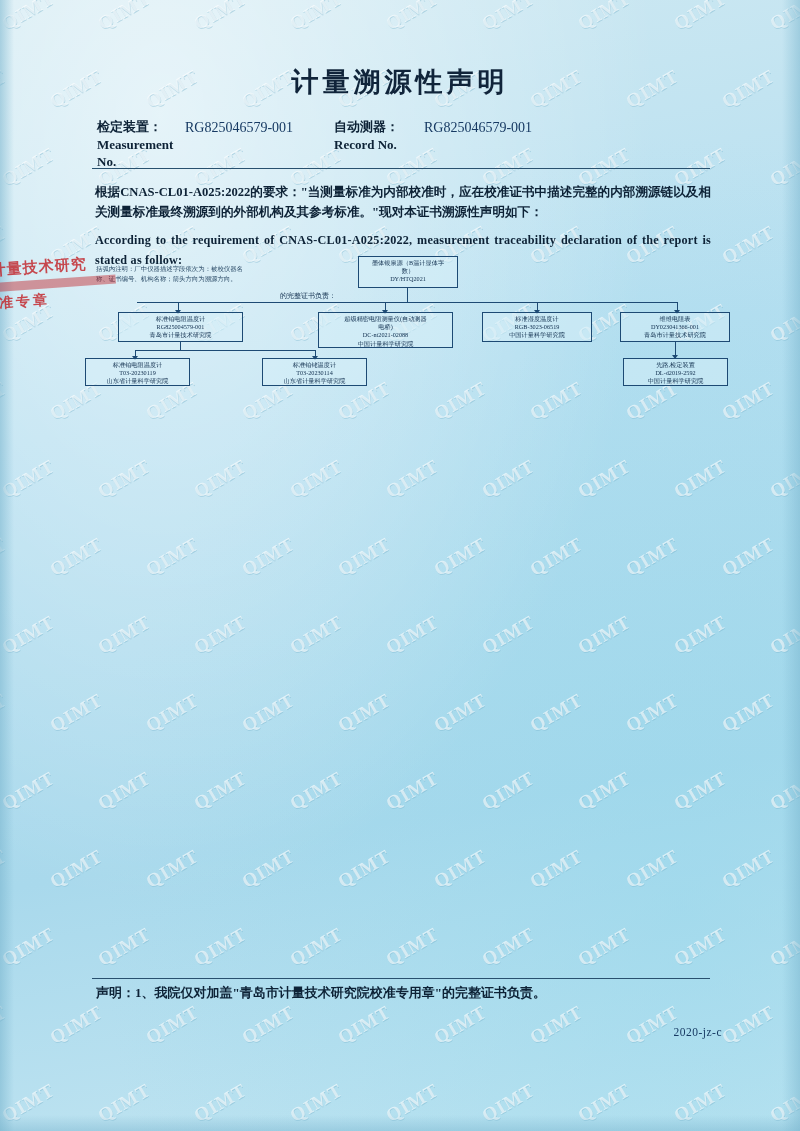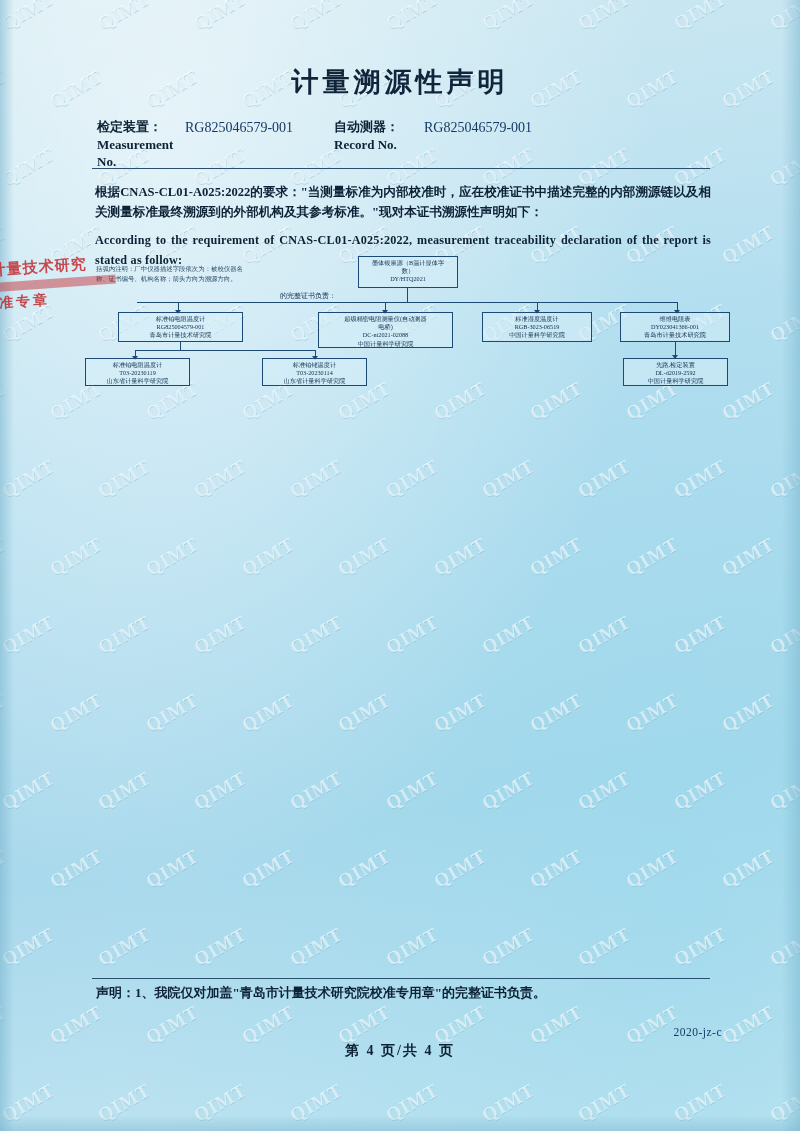--- a/index.html
+++ b/index.html
@@ -478,16 +478,15 @@
       <div class="s-line1">计量技术研究</div>
       <div class="s-bar"></div>
       <div class="s-line2">准专章</div>
     </div>
 
     <div class="hr hr-bottom"></div>
 
     <div class="decl decl-1">声明：1、我院仅对加盖"青岛市计量技术研究院校准专用章"的完整证书负责。</div>
 
     <div class="form-code">2020-jz-c</div>
-    <div class="pager">第 4 页/共 4 页</div>
 
   </div>
 </div>
 
 </body></html>

